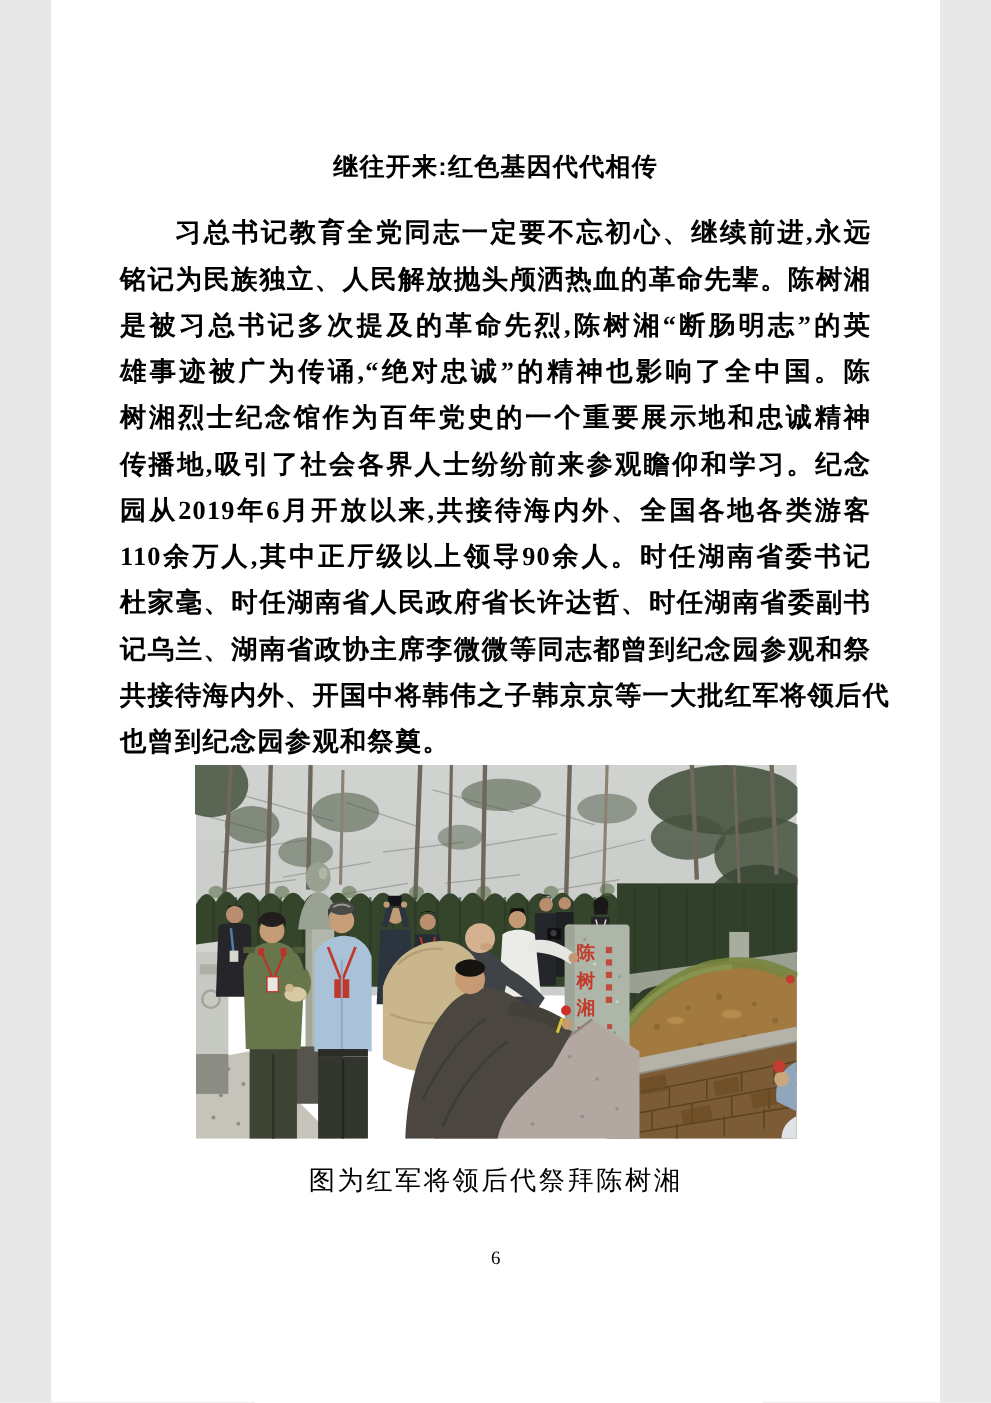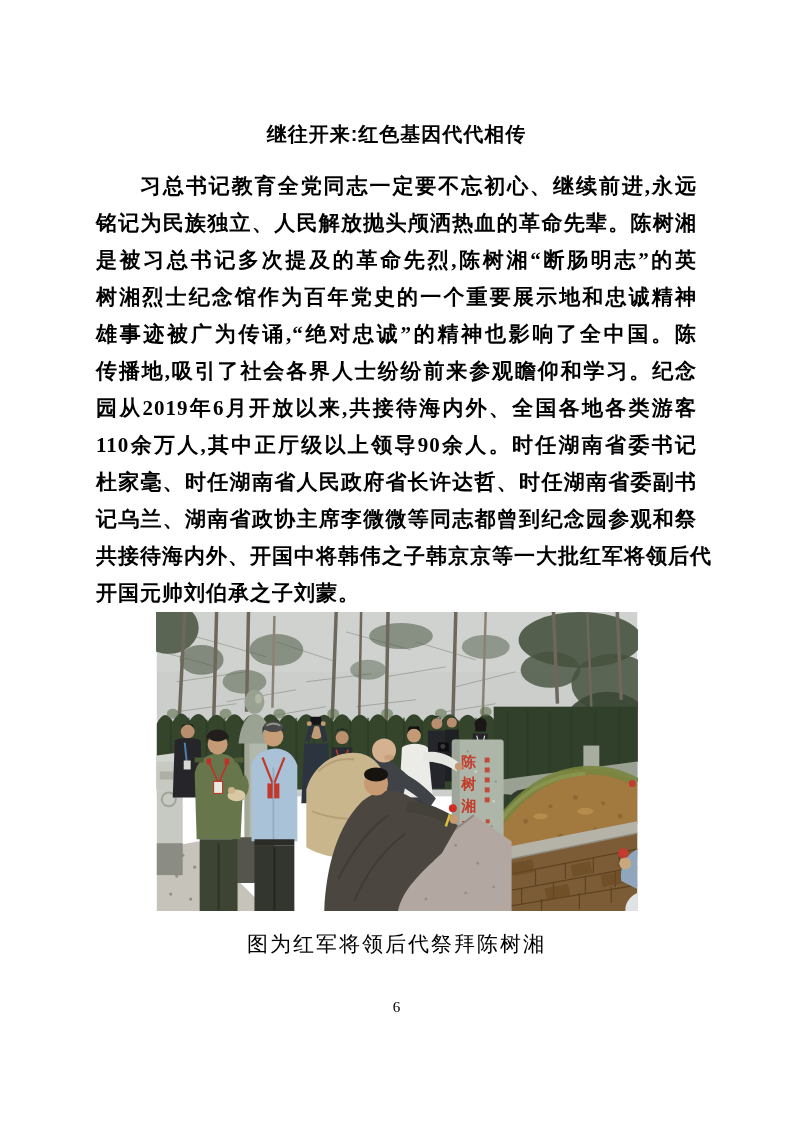--- a/index.html
+++ b/index.html
@@ -1,17 +1,17 @@
 <!DOCTYPE html>
 <html><head>
 <meta charset="utf-8">
 <style>
   html,body{margin:0;padding:0;background:#e8e8e8;}
   .page{
-    width:793px;height:1122px;margin:0 auto;background:#ffffff;
+    width:711px;height:1122px;margin:0 auto;background:#ffffff;
     position:relative;overflow:hidden;
     font-family:"Liberation Serif",serif;color:#000;
   }
   .doc-title{
     margin:0;padding-top:121px;text-align:center;
     font-family:"Liberation Sans",sans-serif;
     font-size:20px;line-height:26px;font-weight:bold;letter-spacing:1px;
   }
   .body-text{width:601px;margin:21px auto 0;font-weight:bold;}
   .t-line{
@@ -37,29 +37,29 @@
 <body>
 
 <div class="page">
 
   <h1 class="doc-title">继往开来:红色基因代代相传</h1>
 
   <div class="body-text">
     <div class="t-line t-line--first">习总书记教育全党同志一定要不忘初心、继续前进,永远</div>
     <div class="t-line">铭记为民族独立、人民解放抛头颅洒热血的革命先辈。陈树湘</div>
     <div class="t-line">是被习总书记多次提及的革命先烈,陈树湘“断肠明志”的英</div>
+    <div class="t-line">雄事迹被广为传诵,“绝对忠诚”的精神也影响了全中国。陈</div>
     <div class="t-line">树湘烈士纪念馆作为百年党史的一个重要展示地和忠诚精神</div>
-    <div class="t-line">雄事迹被广为传诵,“绝对忠诚”的精神也影响了全中国。陈</div>
     <div class="t-line">传播地,吸引了社会各界人士纷纷前来参观瞻仰和学习。纪念</div>
     <div class="t-line">园从2019年6月开放以来,共接待海内外、全国各地各类游客</div>
     <div class="t-line">110余万人,其中正厅级以上领导90余人。时任湖南省委书记</div>
     <div class="t-line">杜家毫、时任湖南省人民政府省长许达哲、时任湖南省委副书</div>
     <div class="t-line">记乌兰、湖南省政协主席李微微等同志都曾到纪念园参观和祭</div>
     <div class="t-line">共接待海内外、开国中将韩伟之子韩京京等一大批红军将领后代</div>
-    <div class="t-line t-line--last">开国元帅刘伯承之子刘蒙。</div>
+    <div class="t-line t-line--last">也曾到纪念园参观和祭奠。</div>
   </div>
 
   <figure class="figure" style="margin-top:0;margin-bottom:0;">
     <svg viewBox="0 0 482 300" width="482" height="299" xmlns="http://www.w3.org/2000/svg">
 
       <g>
         <rect x="0" y="0" width="482" height="185" fill="#cbcecb"></rect>
         <rect x="0" y="0" width="482" height="60" fill="#d3d6d3" opacity="0.6"></rect>
       </g>
 

